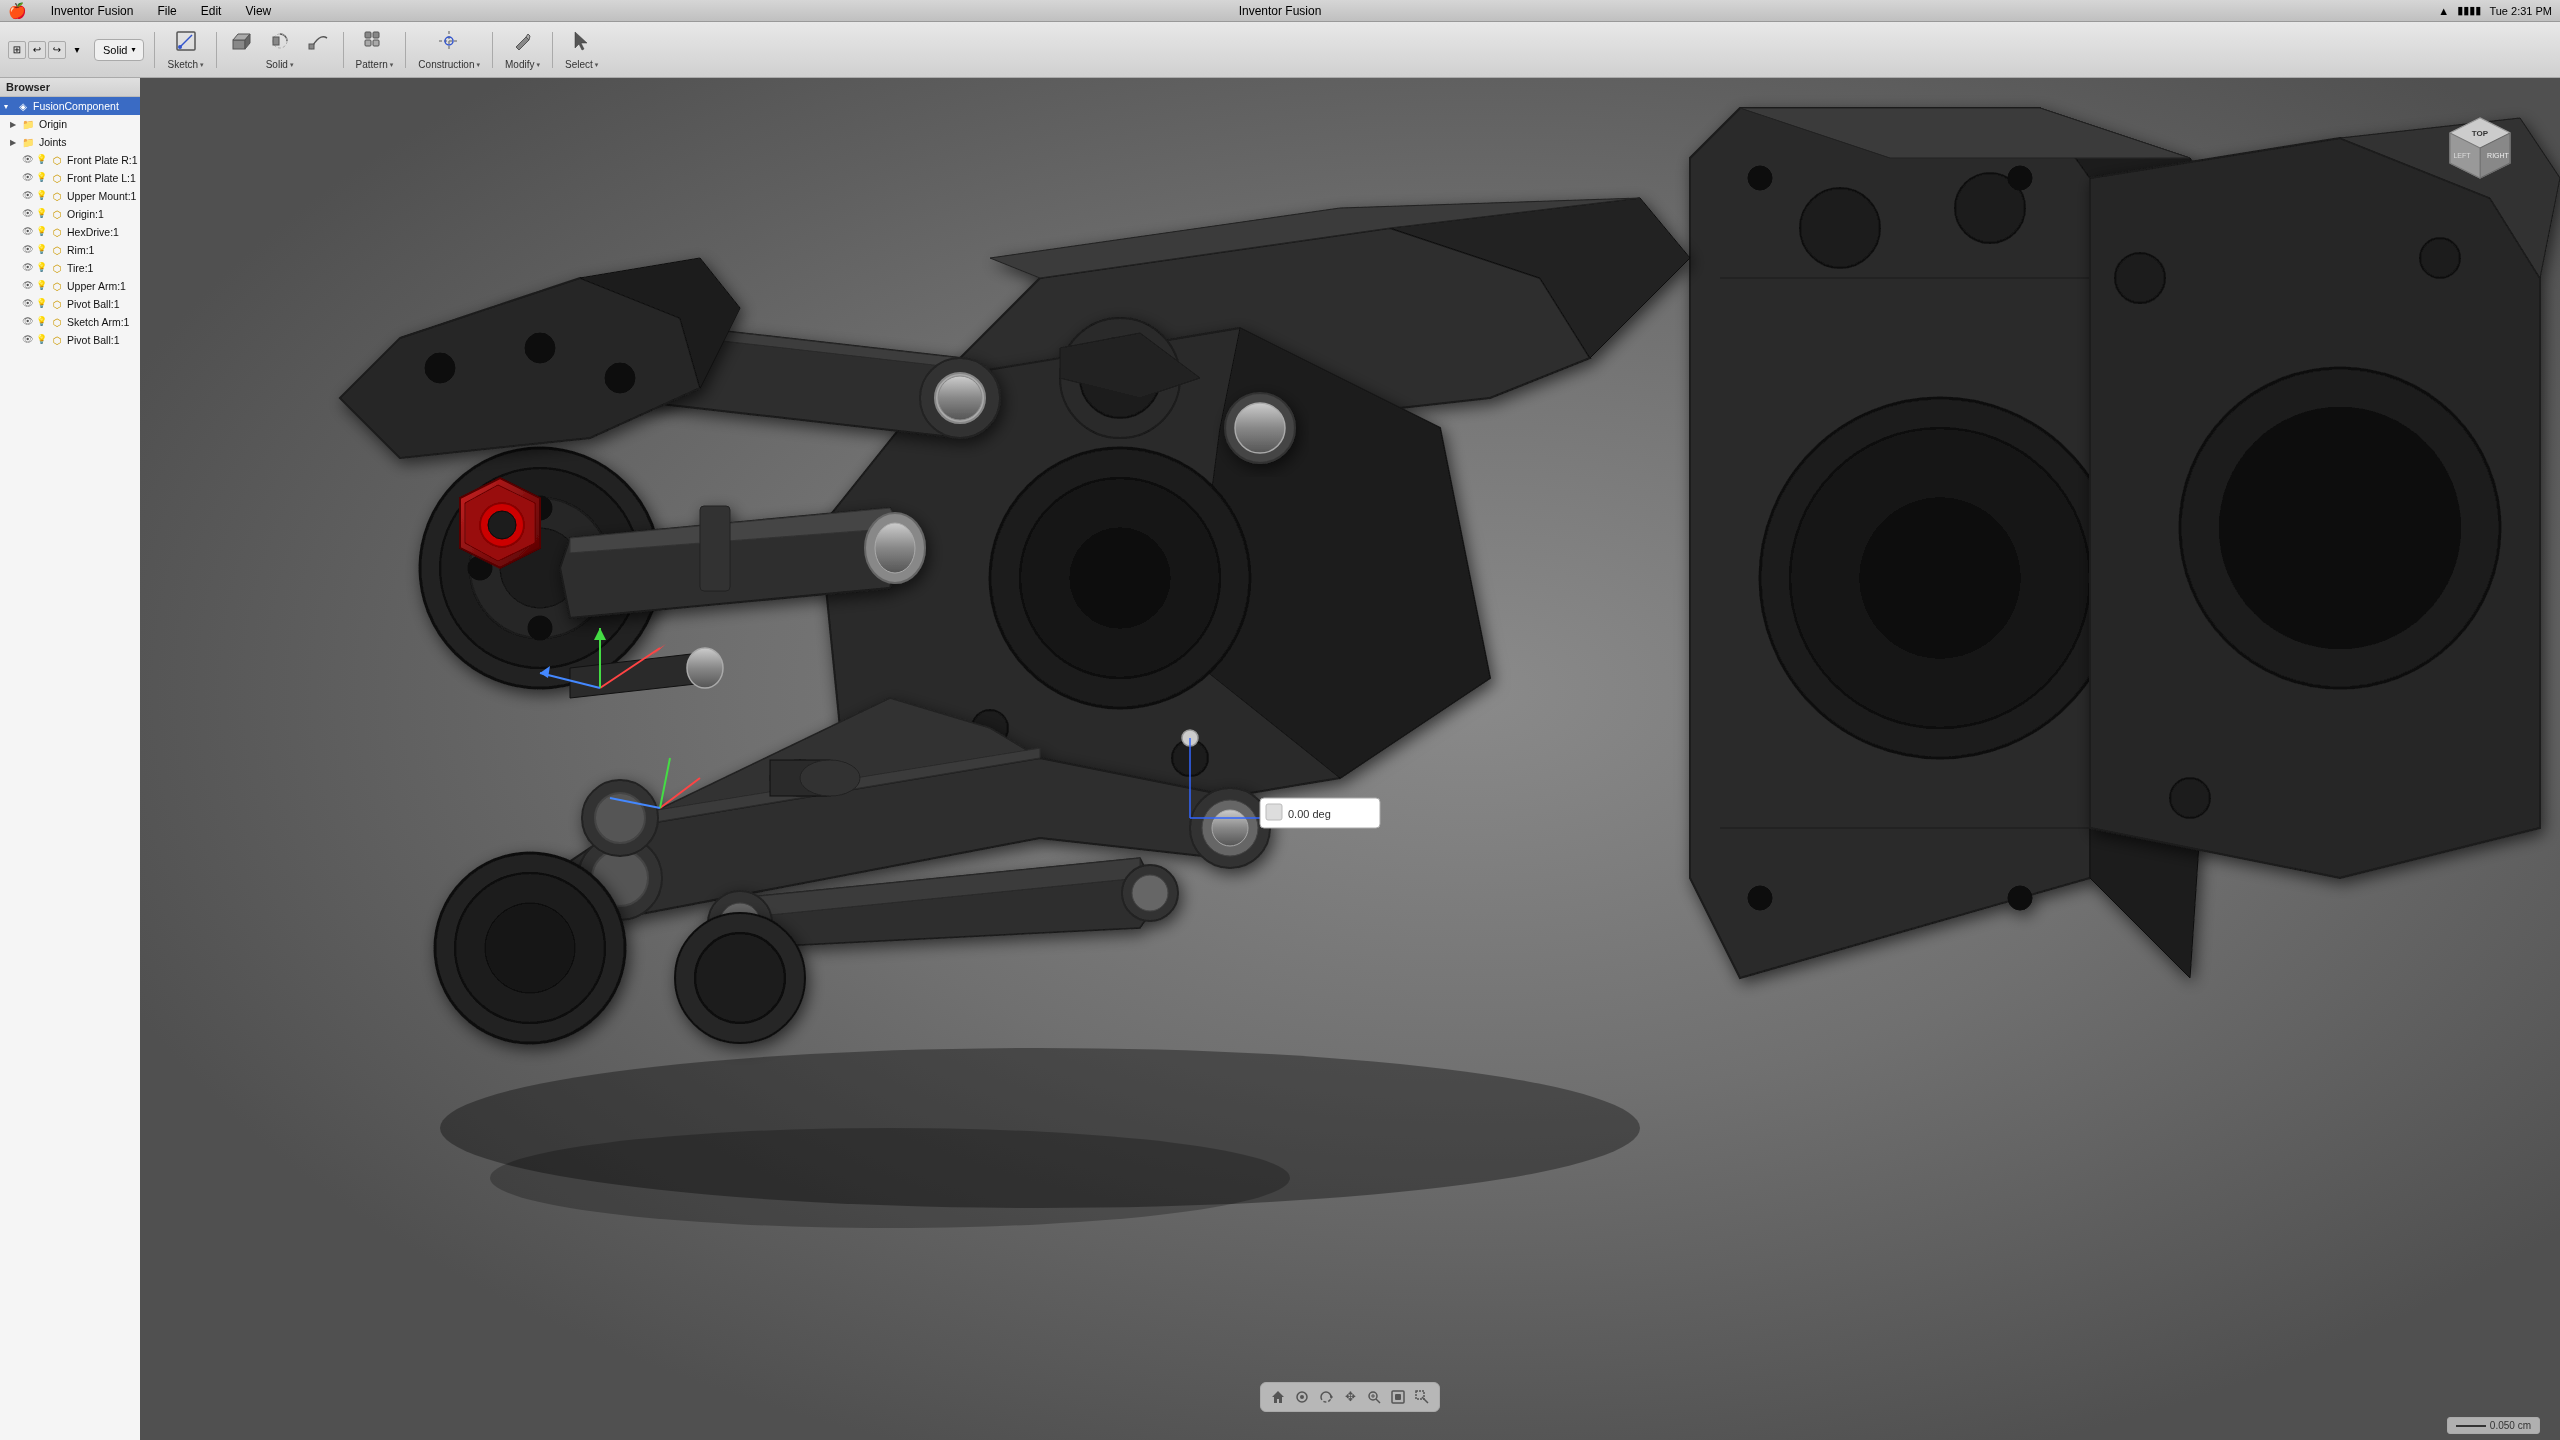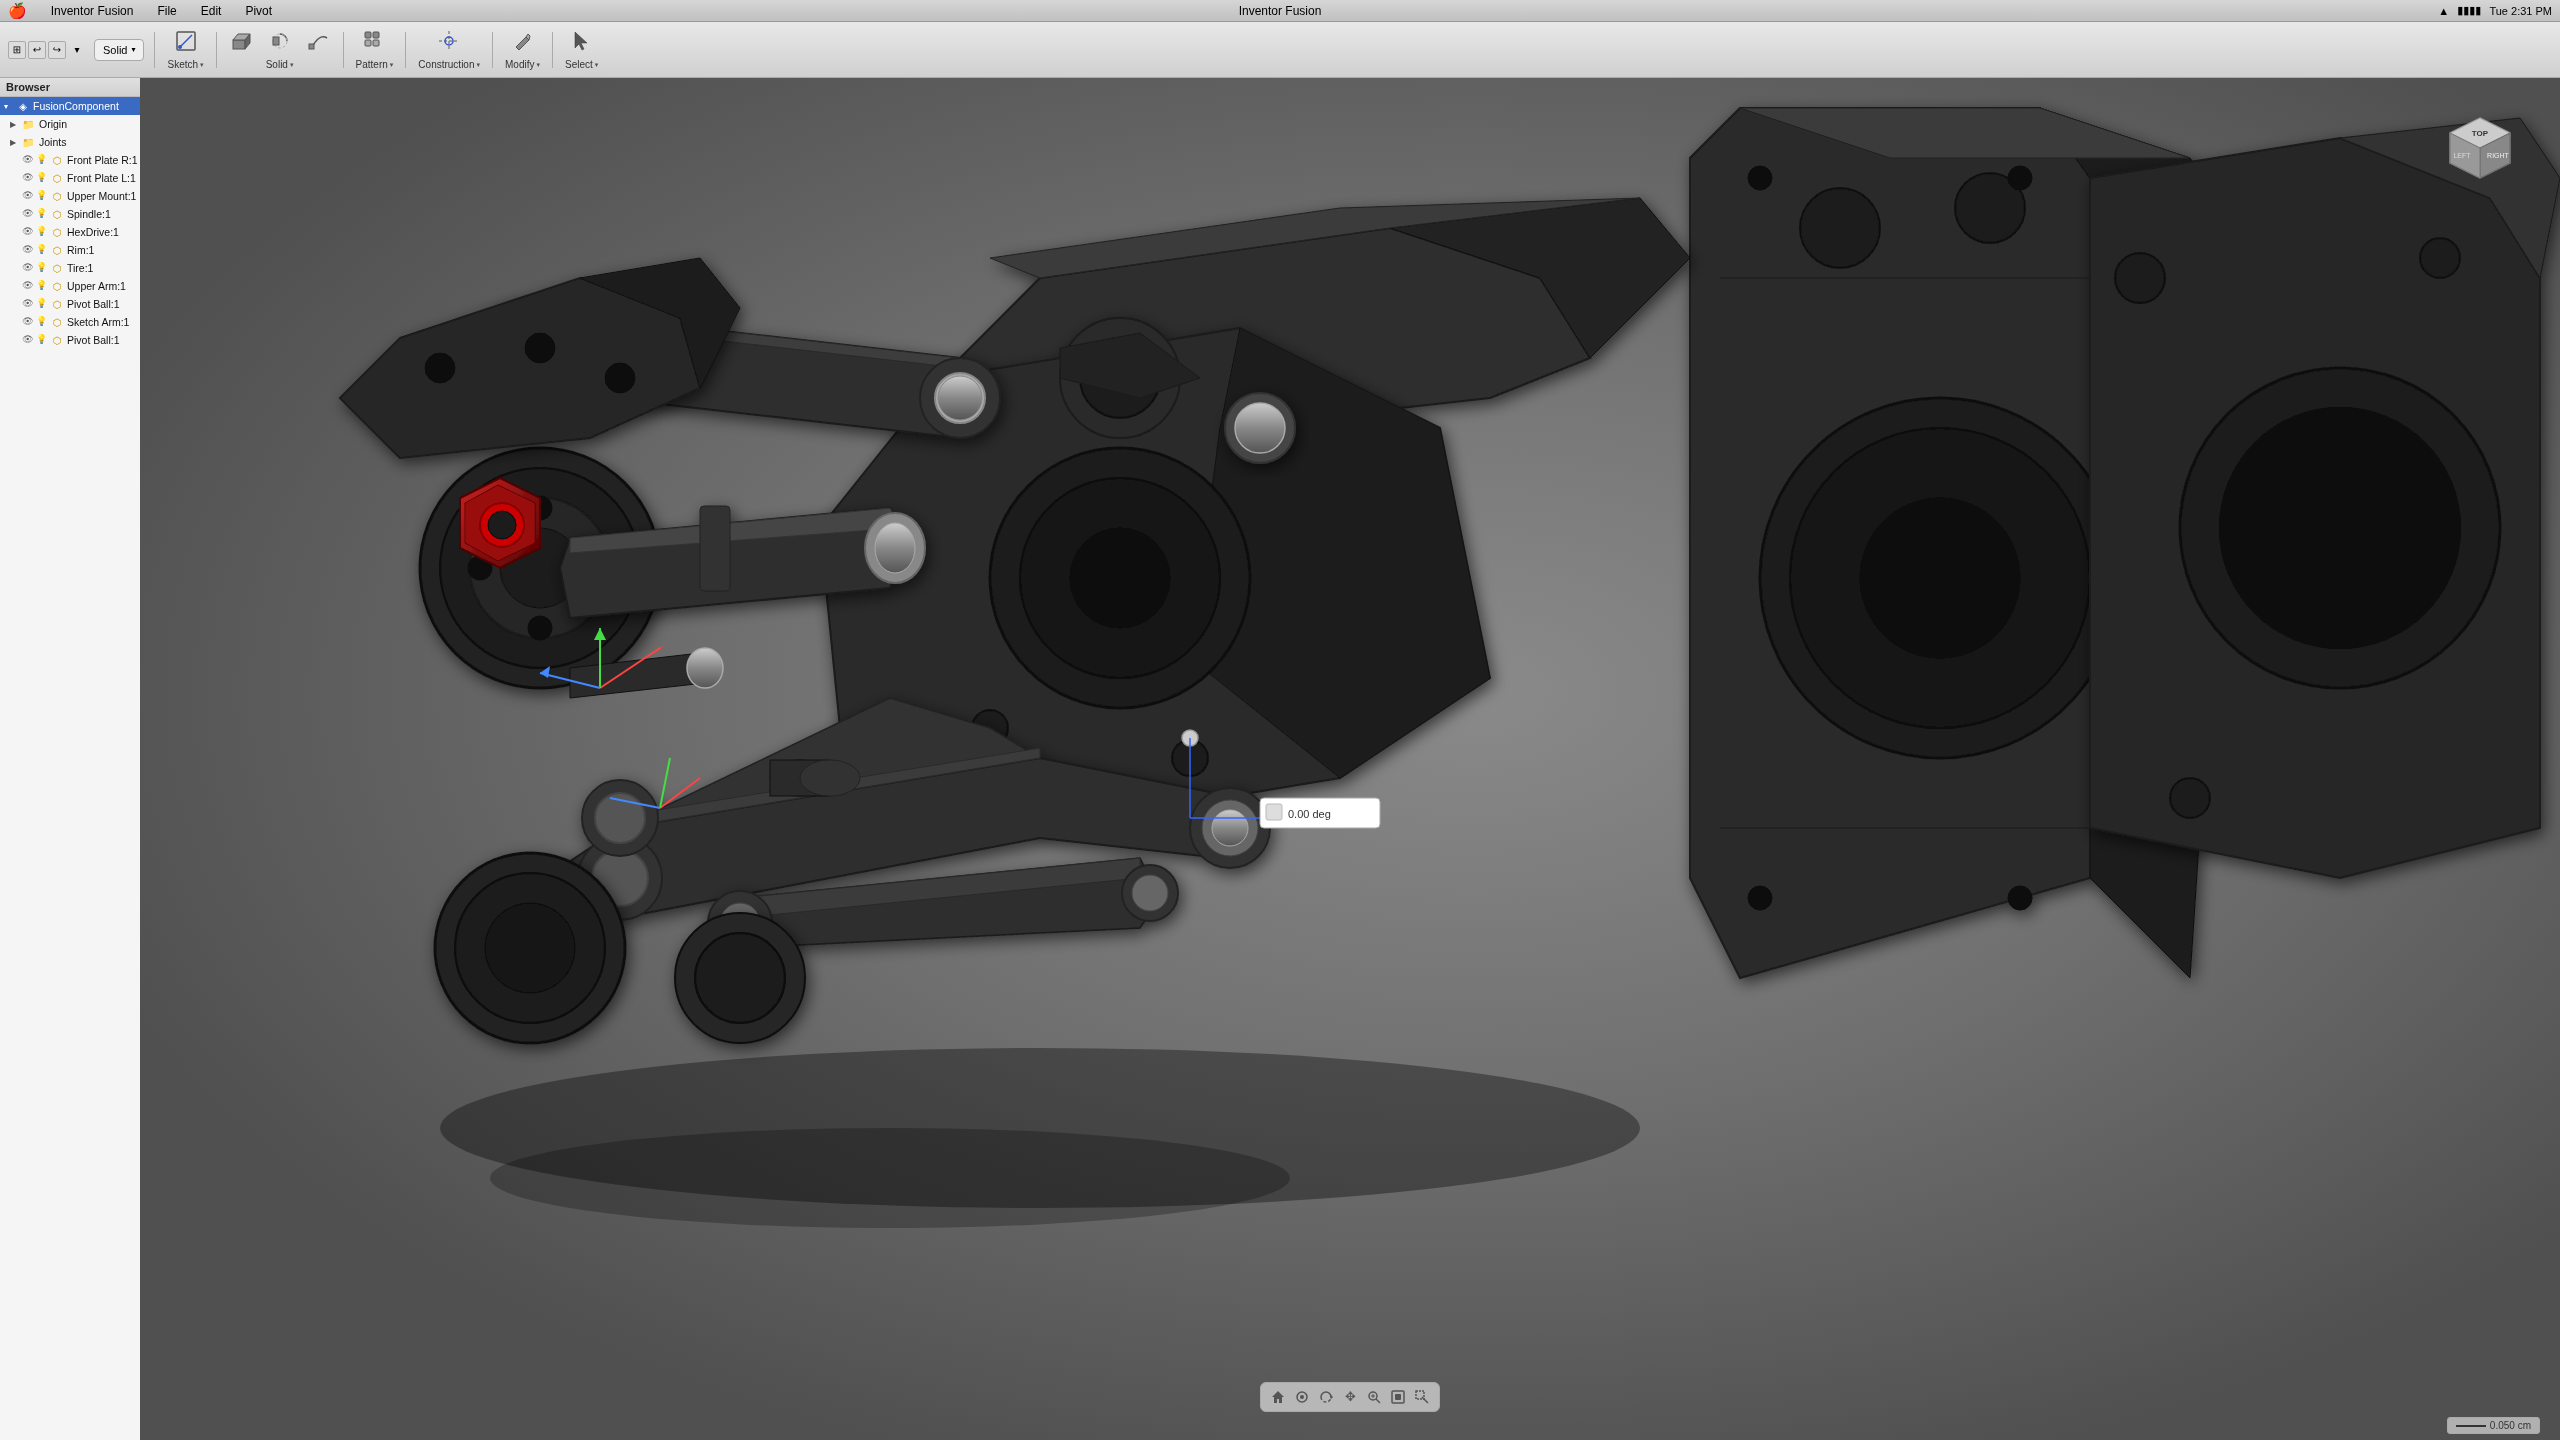--- a/index.html
+++ b/index.html
@@ -267,21 +267,21 @@
     }
   </style>
 </head>
 <body>
 
 <div id="menubar">
   <span class="menubar-apple">🍎</span>
   <span class="menubar-item">Inventor Fusion</span>
   <span class="menubar-item">File</span>
   <span class="menubar-item">Edit</span>
-  <span class="menubar-item">Pivot</span>
+  <span class="menubar-item">View</span>
   <span class="menubar-title">Inventor Fusion</span>
   <div class="menubar-right">
     <span>▲</span>
     <span>▮▮▮▮</span>
     <span>Tue 2:31 PM</span>
   </div>
 </div>
 
 <div id="toolbar">
 
@@ -488,21 +488,21 @@
     <span class="light-bulb">💡</span>
     <span class="item-icon icon-yellow">⬡</span>
     <span>Upper Mount:1</span>
   </div>
 
   <div class="browser-item indent-1">
     <span class="expand-arrow"> </span>
     <span class="visibility-eye">👁</span>
     <span class="light-bulb">💡</span>
     <span class="item-icon icon-yellow">⬡</span>
-    <span>Spindle:1</span>
+    <span>Origin:1</span>
   </div>
 
   <div class="browser-item indent-1">
     <span class="expand-arrow"> </span>
     <span class="visibility-eye">👁</span>
     <span class="light-bulb">💡</span>
     <span class="item-icon icon-yellow">⬡</span>
     <span>HexDrive:1</span>
   </div>
 

